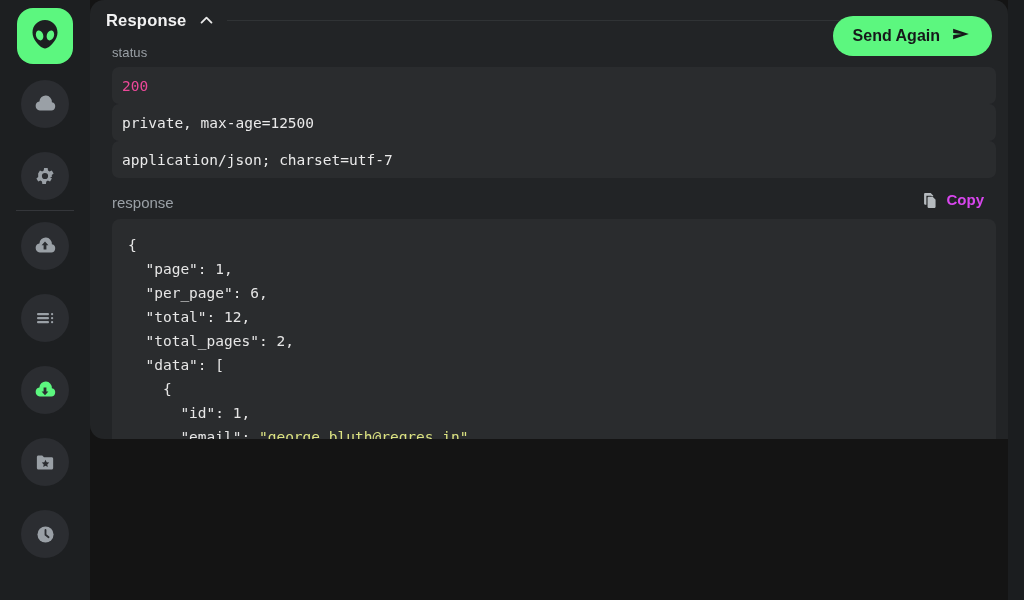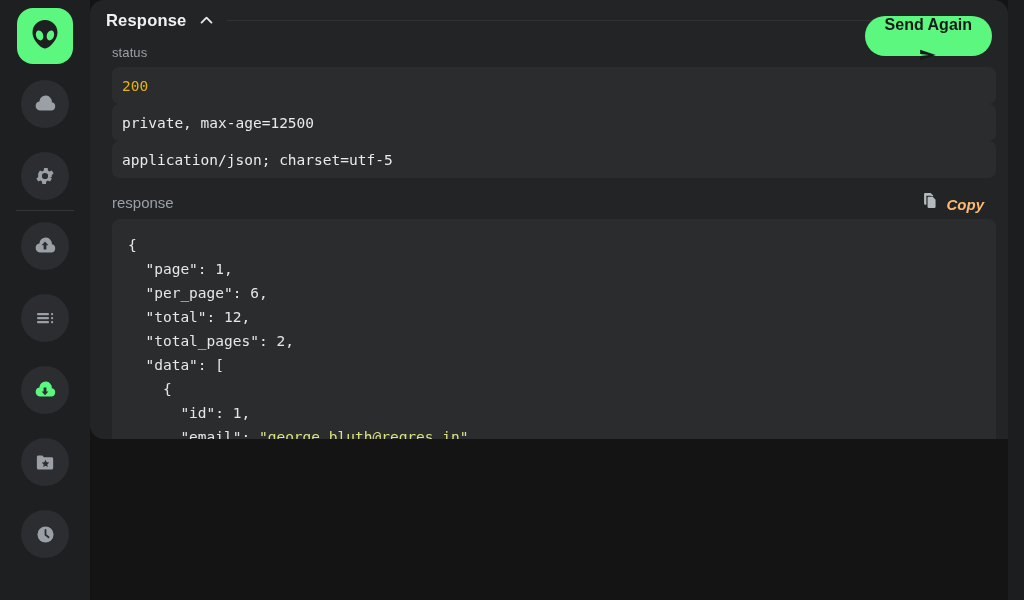--- a/index.html
+++ b/index.html
@@ -61,30 +61,30 @@
     color: #9aa0a6; font-size: 13px; margin: 11px 0 7px 6px;
     letter-spacing: .1px;
   }
   .field-box {
     margin-left: 6px; width: 884px; height: 37px;
     background: #2a2c2e; border-radius: 7px;
     display: flex; align-items: center; padding: 0 10px;
     font-family: "DejaVu Sans Mono", monospace;
     font-size: 14.5px; color: #eaeaea;
   }
-  .field-box.status-ok { color: #eab308; }
+  .field-box.status-ok { color: #ec4899; }
 
   .resp-row {
     display: flex; align-items: center; justify-content: space-between;
     margin: 13px 6px 6px 6px;
   }
   .resp-row .lbl { color: #9aa0a6; font-size: 15px; }
   .copy-btn {
-    display: flex; align-items: flex-end; gap: 7px; cursor: pointer;
-    color: #fdba74; font-size: 15px; font-weight: bold; padding-right: 2px; font-style: italic;
+    display: flex; align-items: flex-start; gap: 7px; cursor: pointer;
+    color: #d946ef; font-size: 15px; font-weight: bold; padding-right: 2px;
   }
 
   .code-box {
     margin-left: 6px; width: 884px; height: 256px;
     background: #2a2c2e;
     border-top-left-radius: 8px; border-top-right-radius: 8px;
     padding: 14px 16px 0 16px;
     overflow: hidden;
   }
   pre.code {
@@ -94,21 +94,21 @@
   }
   .jstr { color: #dce382; }
 
   
   #send-again {
     position: absolute; right: 16px; top: 16px;
     height: 40px; padding: 0 20px; border: none; border-radius: 20px;
     background: #5cf77f; color: #16181a;
     font-family: "Liberation Sans", sans-serif;
     font-size: 16px; font-weight: bold;
-    display: flex; align-items: center; gap: 10px; cursor: pointer; flex-direction: column;
+    display: flex; align-items: center; gap: 10px; cursor: pointer;
   }
   
   #gutter {
     position: absolute; right: 0; top: 0; width: 16px; height: 600px;
     background: #1b1d1f;
   }
 </style>
 </head>
 <body>
 
@@ -216,21 +216,21 @@
           </svg>
         </span>
         <span class="hdr-rule"></span>
       </div>
 
       <div class="field-label">status</div>
       <div class="field-box status-ok">200</div>
 
       <div class="field-box">private, max-age=12500</div>
 
-      <div class="field-box">application/json; charset=utf-5</div>
+      <div class="field-box">application/json; charset=utf-7</div>
 
       <div class="resp-row">
         <span class="lbl">response</span>
         <span class="copy-btn">
           <span>
             <svg width="19" height="19" viewBox="0 0 24 24" fill="#b5babe">
               <path d="M5 2.6h7.2l3.2 3.2v.9h-1.8V7c0-.5-.4-.9-.9-.9H6.8v11.2H5c-.6 0-1.1-.5-1.1-1.1V3.7c0-.6.5-1.1 1.1-1.1z"></path>
               <path d="M9.4 7.4h5.4l3.6 3.6v9.3c0 .6-.5 1.1-1.1 1.1H9.4c-.6 0-1.1-.5-1.1-1.1V8.5c0-.6.5-1.1 1.1-1.1z"></path>
             </svg>
           </span>

